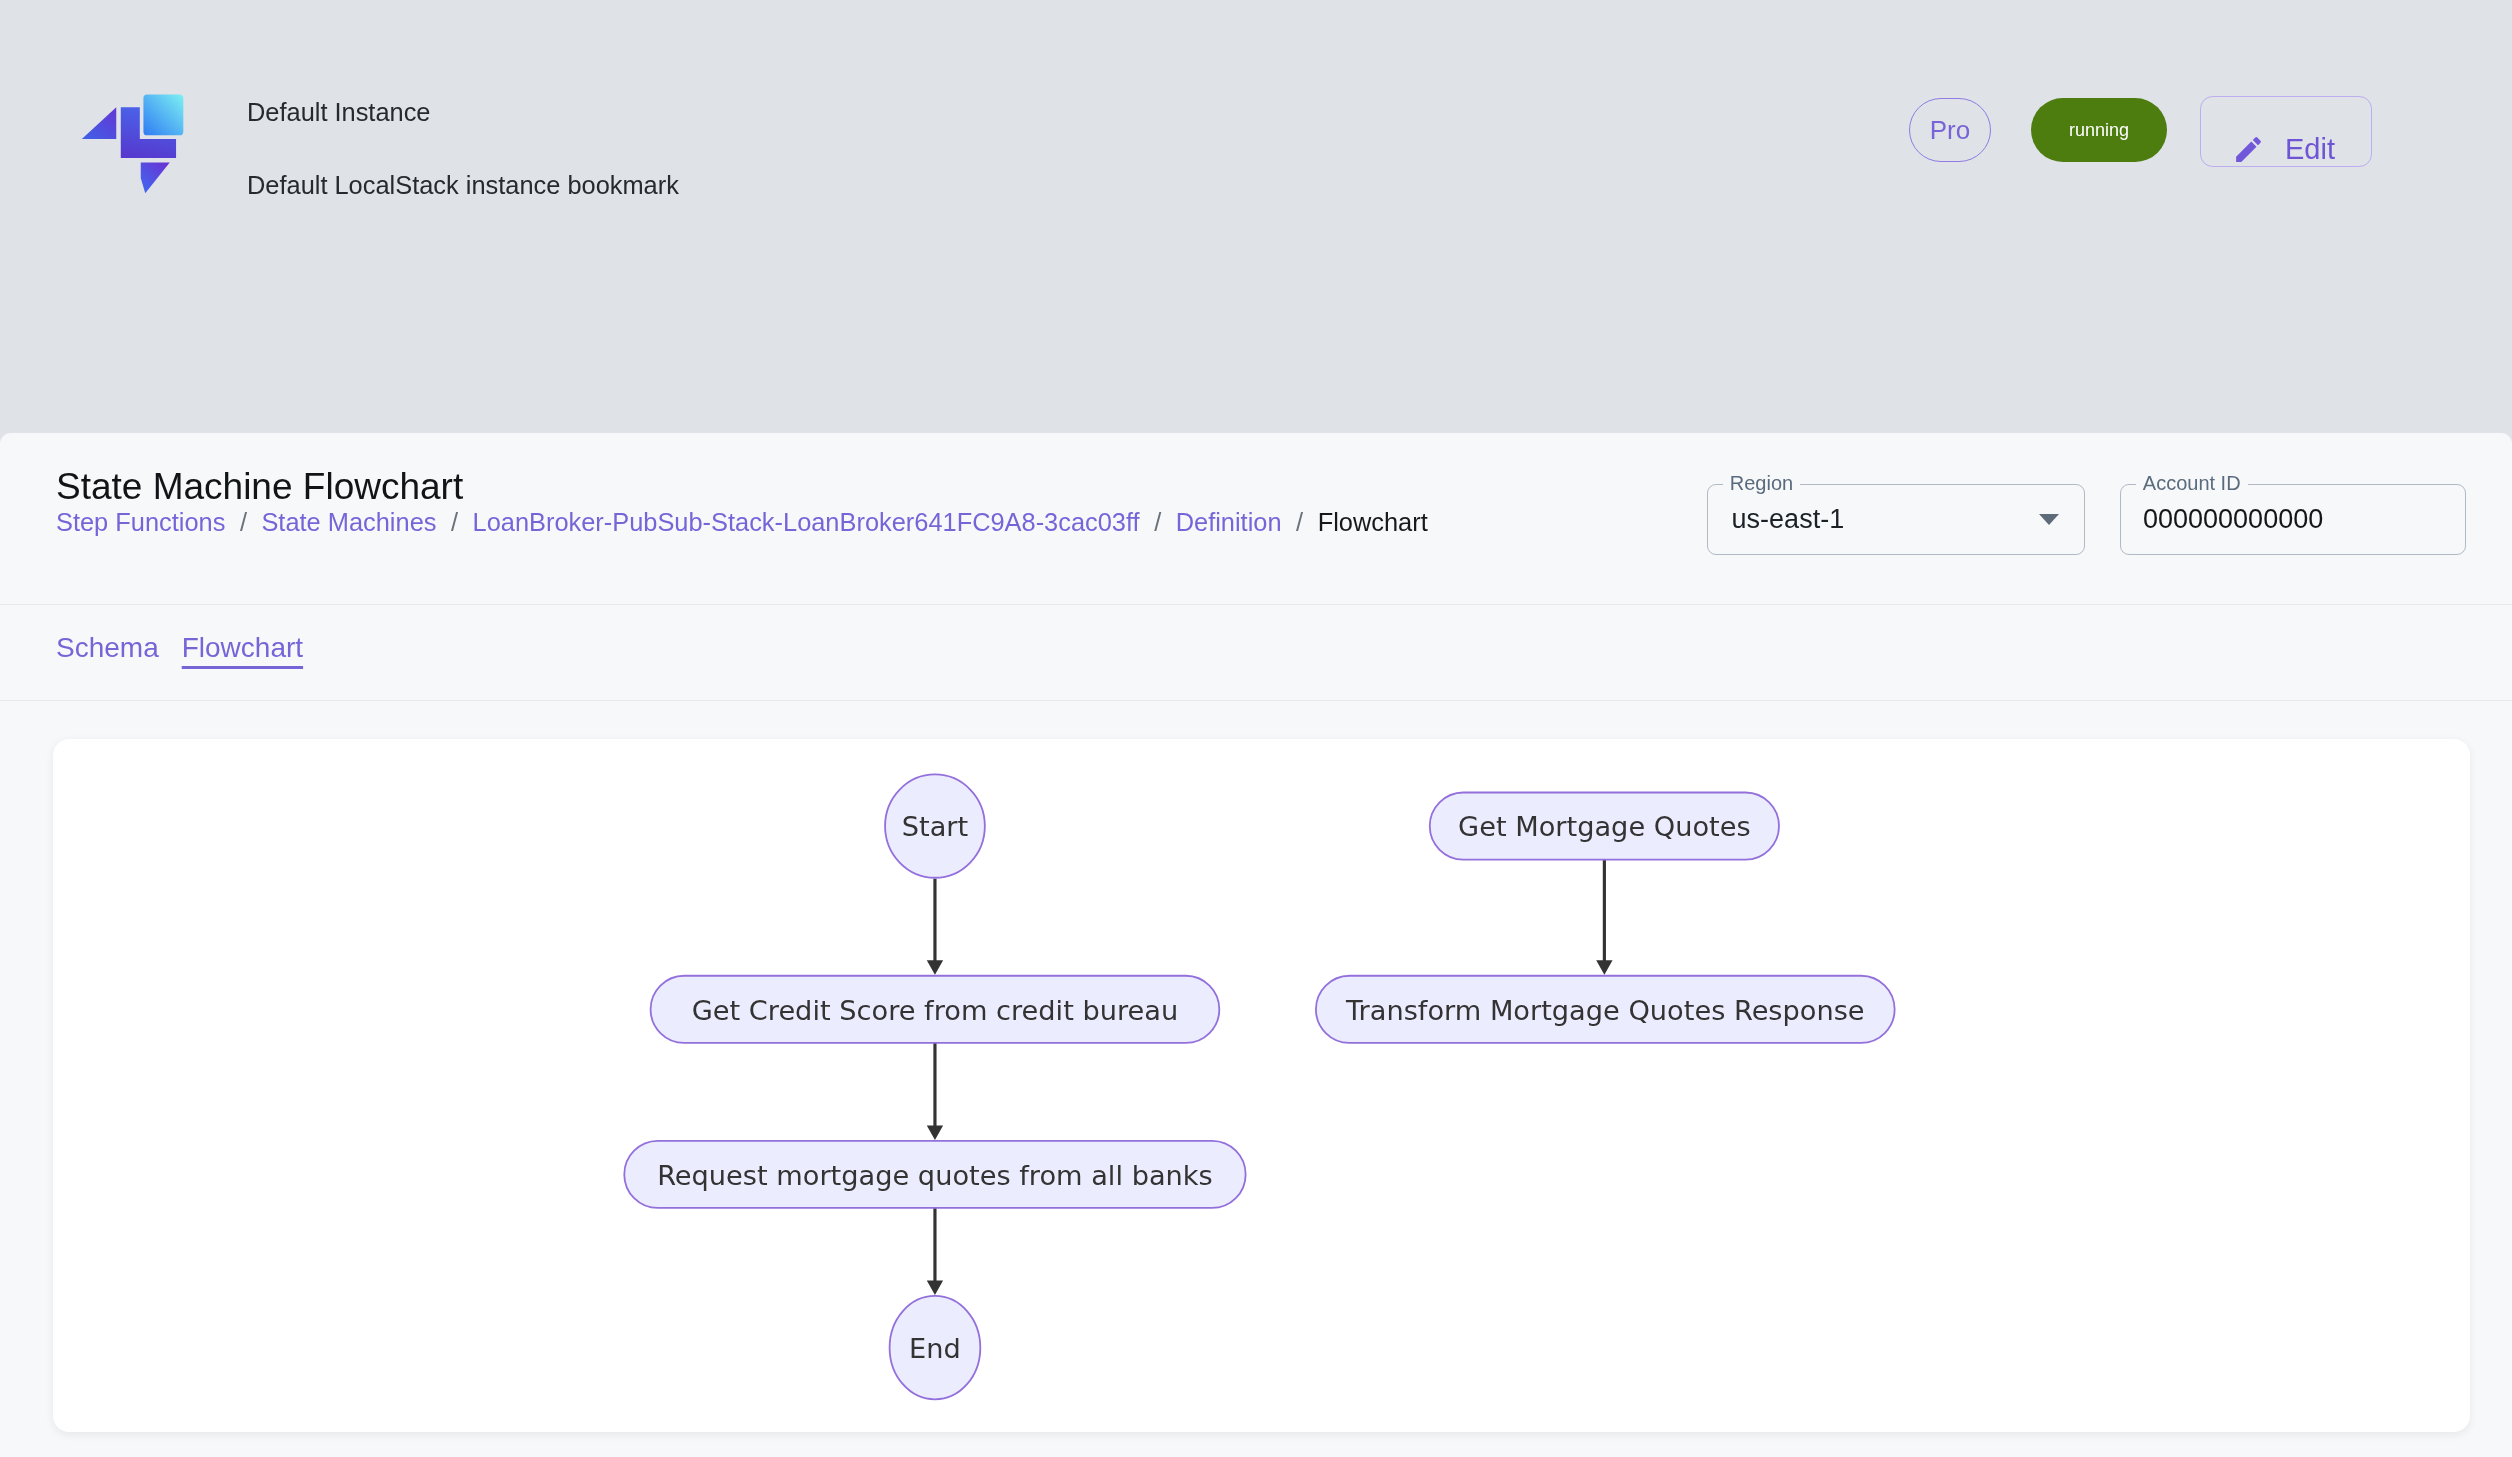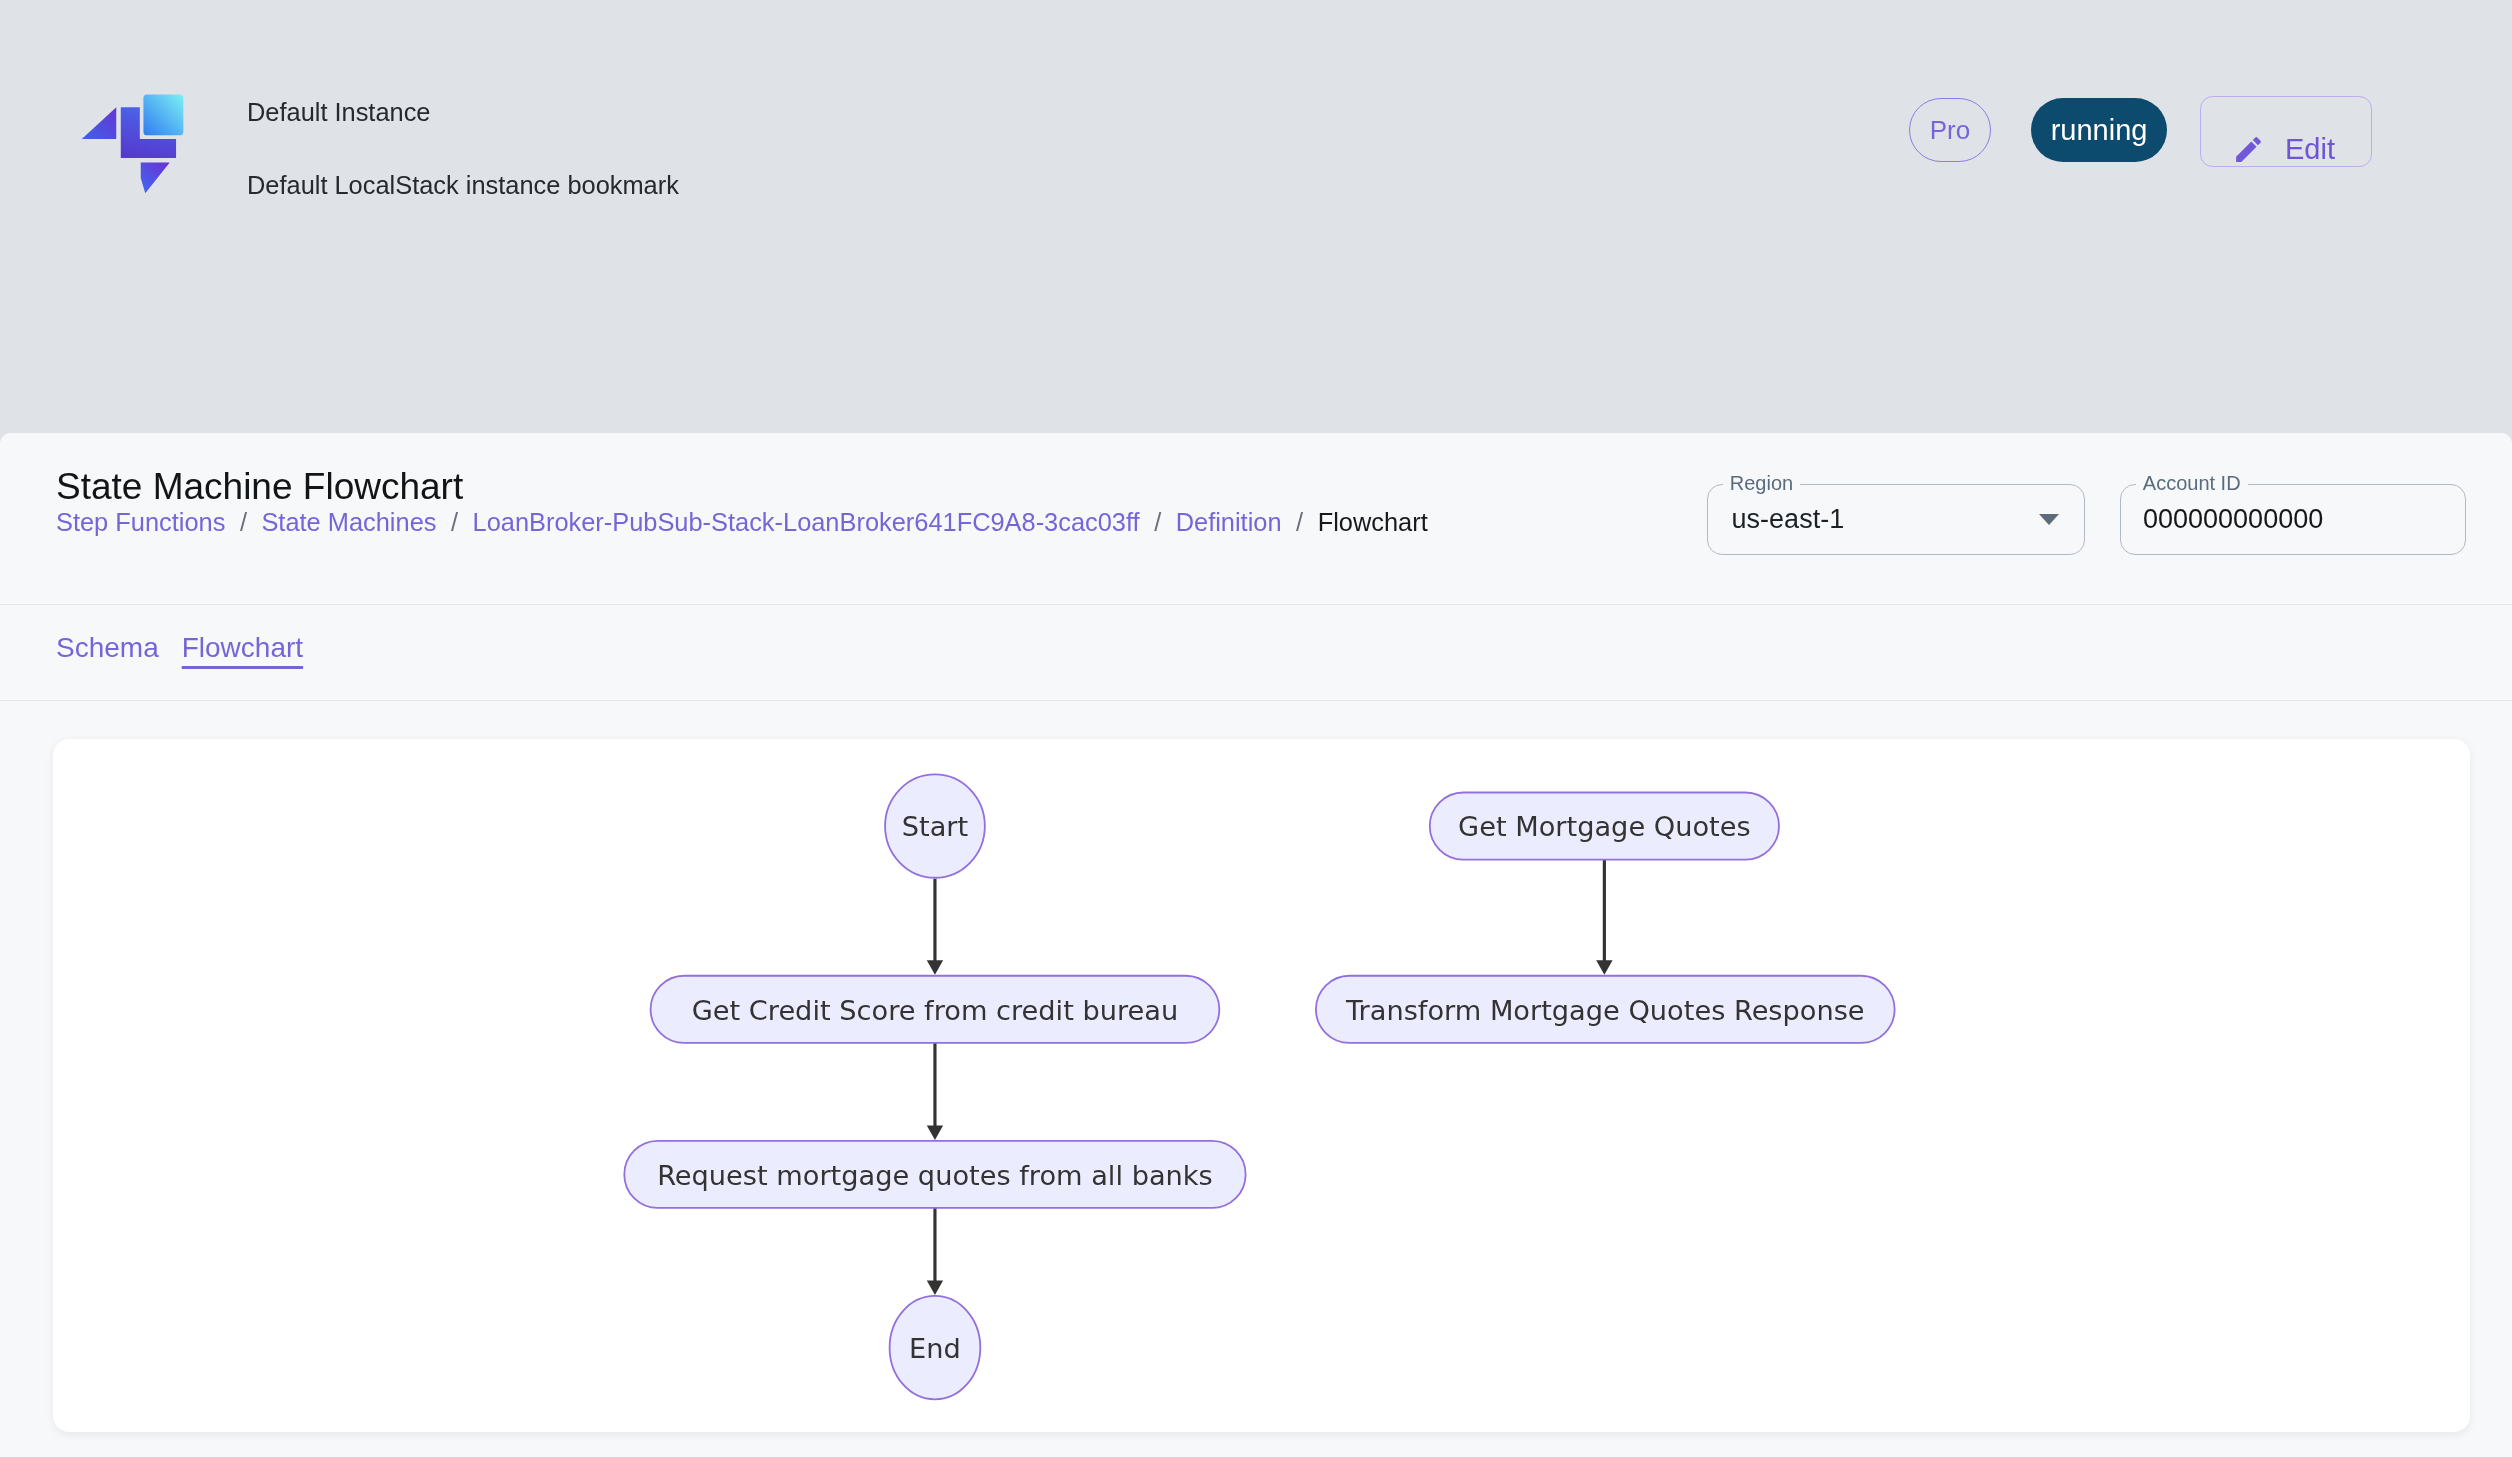--- a/index.html
+++ b/index.html
@@ -17,22 +17,22 @@
   .instance-title{font-size:25.4px;color:#26292d;line-height:33px;}
   .instance-url{font-family:"DejaVu Sans Mono","Liberation Mono",monospace;font-weight:700;font-size:27px;color:#101418;line-height:40px;margin-top:5.4px;}
   .instance-sub{font-size:25.4px;color:#26292d;margin-top:40px;line-height:33px;}
 
   .badges{position:absolute;right:140px;top:98px;height:73px;display:flex;align-items:flex-start;}
   .pro-badge{
     box-sizing:border-box;width:82px;height:64px;border:1.8px solid #8f7be3;border-radius:32px;
     color:#7765d8;font-size:26px;display:flex;align-items:center;justify-content:center;background:transparent;
   }
   .running-badge{
-    width:136px;height:64px;border-radius:32px;background:#0c4a6e;color:#ffffff;
-    font-size:29px;display:flex;align-items:center;justify-content:center;margin-left:40px;
+    width:136px;height:64px;border-radius:32px;background:#4d7c0f;color:#ffffff;
+    font-size:18px;display:flex;align-items:center;justify-content:center;margin-left:40px;
   }
   .edit-button{
     box-sizing:border-box;height:71px;padding:0 36px 0 31px;margin-left:33px;margin-top:-1.8px;
     border:1.8px solid #bcadf0;border-radius:12.7px;background:transparent;
     display:flex;align-items:flex-end;gap:20px;color:#6f55d6;font-size:29px;cursor:pointer;
   }
   .edit-button svg{display:block;}
 
   
   .tabs{position:absolute;left:85px;top:349px;display:flex;gap:16.3px;height:84px;}
@@ -58,21 +58,21 @@
   .breadcrumb .sep{color:#6a727c;margin:0 14.5px;}
   .breadcrumb .current{color:#17191c;}
 
   .divider{position:absolute;left:0;width:2512px;height:0;border-top:1.8px solid #e6e8ec;}
   .divider-1{top:604px;}
   .divider-2{top:700px;}
 
   
   .field{
     position:absolute;top:484px;box-sizing:border-box;height:71px;
-    border:1.8px solid #b0bac5;border-radius:15px;background:transparent;
+    border:1.8px solid #b0bac5;border-radius:9px;background:transparent;
   }
   .field .float-label{
     position:absolute;top:-12.7px;left:14.5px;padding:0 7.3px;background:#f7f8fa;
     font-size:20px;color:#5a6b7d;line-height:22px;white-space:nowrap;
   }
   .region-select{left:1707px;width:378px;display:flex;align-items:center;cursor:pointer;}
   .region-value{font-size:27px;color:#1c2126;margin-left:23.6px;text-align:center;}
   .dropdown-arrow{
     position:absolute;right:25.4px;top:29px;width:0;height:0;
     border-left:10px solid transparent;border-right:10px solid transparent;border-top:11.8px solid #5e6b79;

